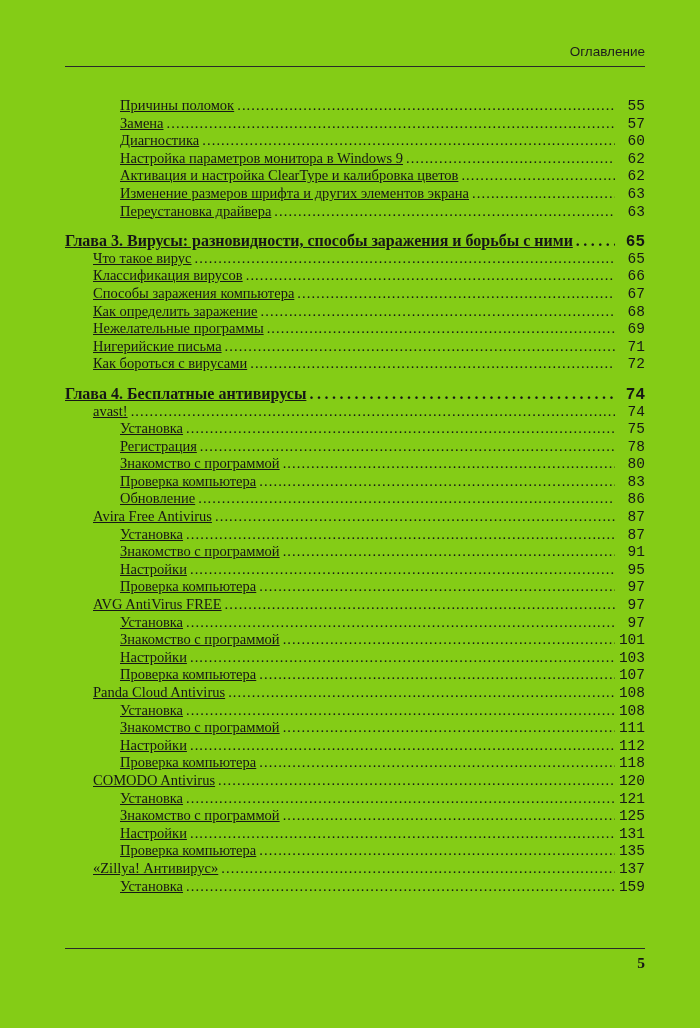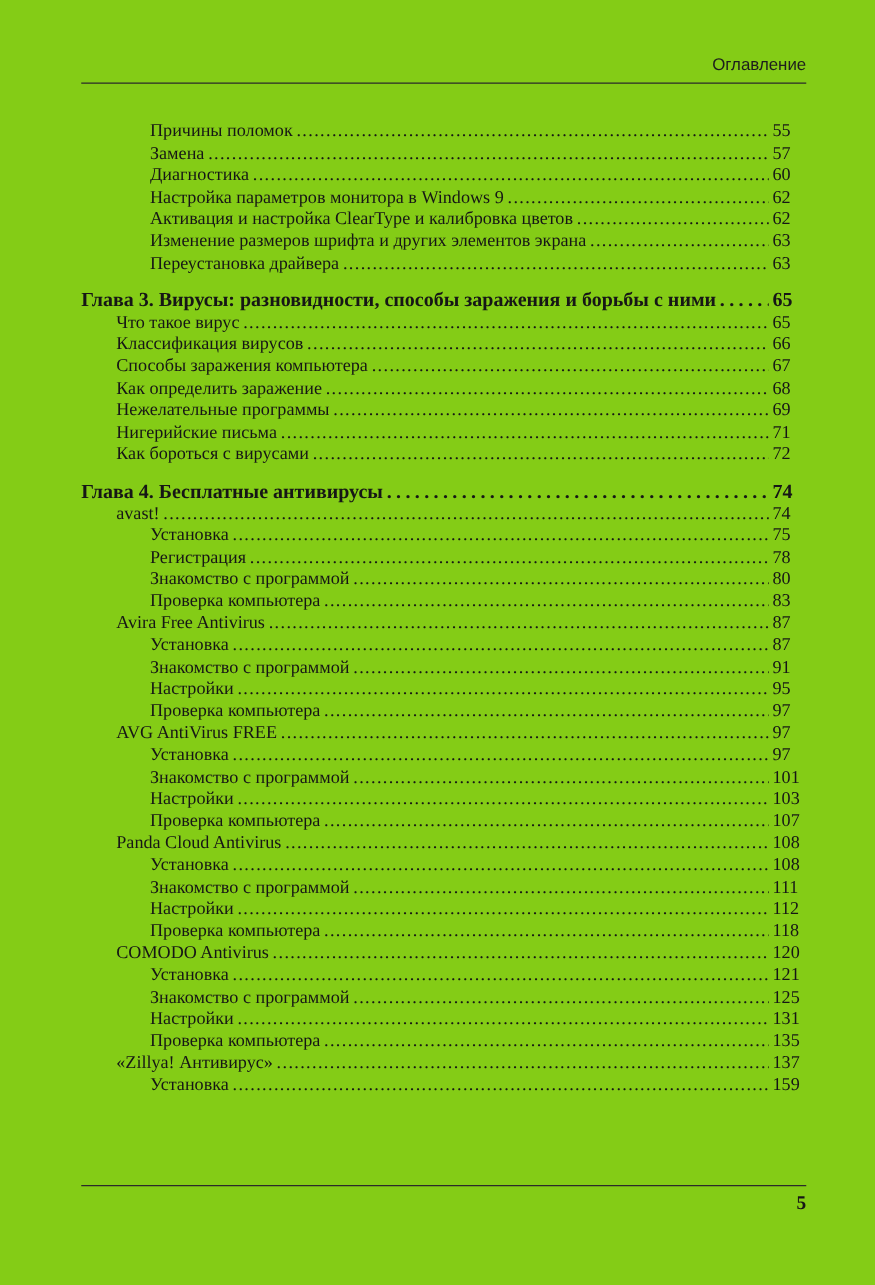--- a/index.html
+++ b/index.html
@@ -40,39 +40,40 @@
     font-size: 14.5px;
     white-space: nowrap;
   }
   .toc-row.lvl1 .toc-label { padding-left: 28px; }
   .toc-row.lvl2 .toc-label { padding-left: 55px; }
   .toc-row.chapter {
     font-weight: bold;
     font-size: 16px;
     margin-top: 12px;
   }
-  .toc-label { white-space: nowrap; }
+  .toc-label { white-space: nowrap; text-decoration: underline; }
   .toc-dots {
     flex: 1 1 auto;
     overflow: hidden;
     white-space: nowrap;
     margin: 0 3px 0 3px;
     min-width: 8px;
   }
   .toc-dots::after {
     content: "........................................................................................................................................................................................................";
     letter-spacing: 1.1px;
   }
   .toc-row.chapter .toc-dots::after {
     letter-spacing: 3.5px;
   }
   .toc-page {
     min-width: 27px;
-    text-align: left;
+    text-align: right;
     white-space: nowrap;
+    font-family: Liberation Mono, monospace;
   }
   
   .footer-rule {
     position: absolute;
     left: 65px; right: 67px; top: 948px;
     border-top: 1.5px solid #2a2a2a;
   }
   .footer-page {
     position: absolute;
     right: 67px; top: 954px;
@@ -188,20 +189,25 @@
       <div class="toc-row lvl2">
     <span class="toc-label">Знакомство с программой</span>
     <span class="toc-dots"></span>
     <span class="toc-page">80</span>
   </div>
       <div class="toc-row lvl2">
     <span class="toc-label">Проверка компьютера</span>
     <span class="toc-dots"></span>
     <span class="toc-page">83</span>
   </div>
+      <div class="toc-row lvl2">
+    <span class="toc-label">Обновление</span>
+    <span class="toc-dots"></span>
+    <span class="toc-page">86</span>
+  </div>
       <div class="toc-row lvl1">
     <span class="toc-label">Avira Free Antivirus</span>
     <span class="toc-dots"></span>
     <span class="toc-page">87</span>
   </div>
       <div class="toc-row lvl2">
     <span class="toc-label">Установка</span>
     <span class="toc-dots"></span>
     <span class="toc-page">87</span>
   </div>

